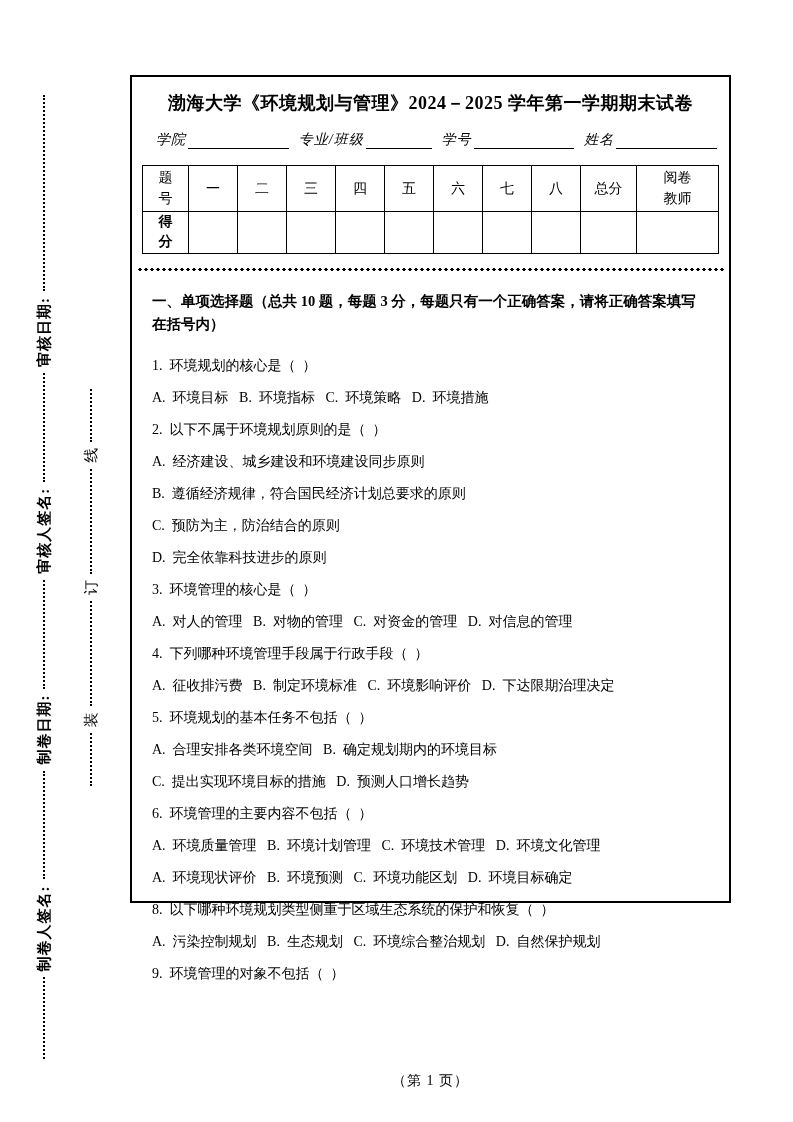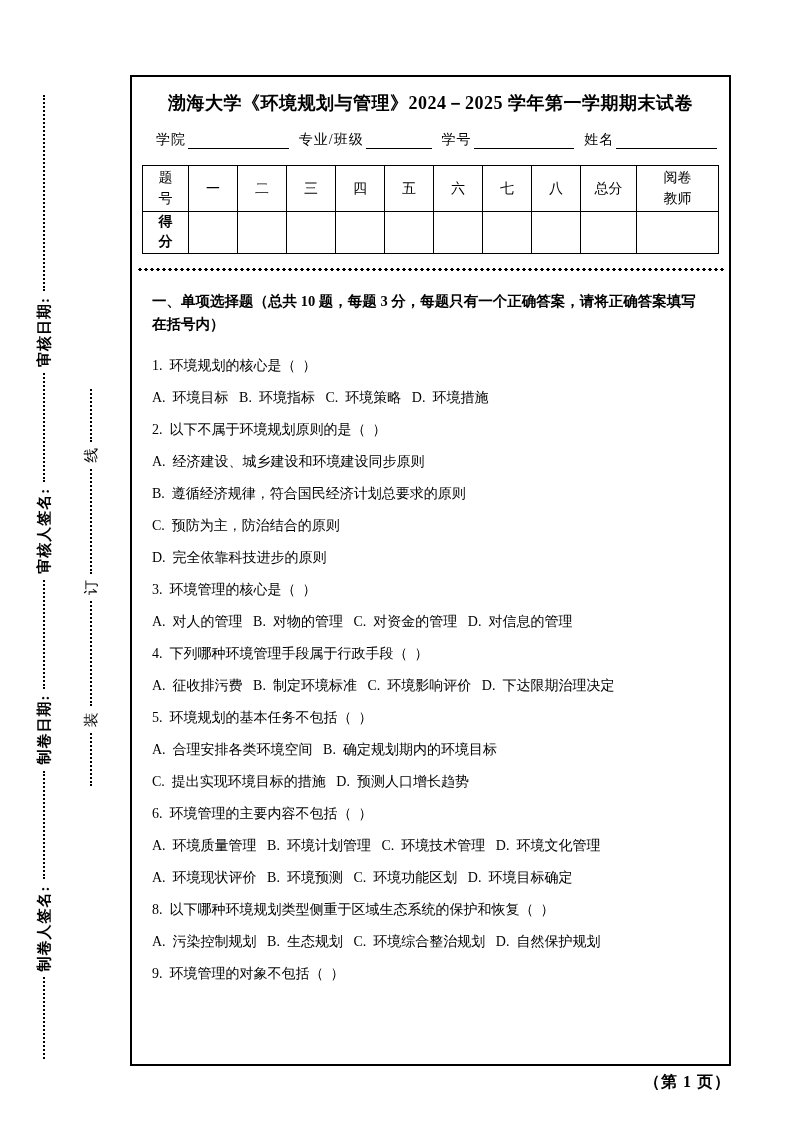--- a/index.html
+++ b/index.html
@@ -35,32 +35,32 @@
   .strip-binding .leader:last-child  { flex-grow: 0.5; }
   .stamp-label {
     font-weight: bold; font-size: 15px; white-space: nowrap;
     margin: 0 2px; letter-spacing: 1px;
   }
   .binding-char { font-size: 15px; margin: 0 2px; }
 
   
   .paper {
     position: absolute; left: 130px; top: 75px;
-    width: 601px; height: 991px;
+    width: 601px; height: 828px;
     border: 2px solid #000;
     background: #fff;
   }
   .title {
     margin: 14px 6px 0; text-align: center;
     font-size: 18px; font-weight: bold; letter-spacing: 0.5px;
     white-space: nowrap;
   }
   .fields {
     display: flex; margin: 16px 12px 0 24px;
-    font-size: 14px; align-items: flex-end;
+    font-size: 14px; align-items: flex-end; font-style: italic;
   }
   .field { display: flex; flex: 1 1 0; align-items: flex-end; }
   .field + .field { margin-left: 10px; }
   .field-label { white-space: nowrap; letter-spacing: 1px; }
   .field .blank { flex: 1 1 auto; border-bottom: 1.5px solid #000; height: 15px; margin-left: 2px; }
 
   table.score {
     border-collapse: collapse; table-layout: fixed;
     margin: 16px auto 0; font-size: 14px;
   }
@@ -90,21 +90,21 @@
     white-space: pre-wrap;
   }
   .qarea { margin: 20px 20px 4px; }
   .qline {
     margin: 0 0 13px; font-size: 14px; line-height: 19px;
     white-space: pre-wrap;
   }
 
   .footer {
     position: absolute; left: 130px; top: 1072px; width: 601px;
-    text-align: right; font-size: 16px; font-weight: bold;
+    text-align: center; font-size: 14px; font-weight: normal;
     letter-spacing: 1px;
   }
 </style>
 </head>
 <body>
 
 <div class="v-strip strip-stamps">
     <span class="leader"></span>
     <span class="stamp-label">制卷人签名:</span>
     <span class="leader"></span>

